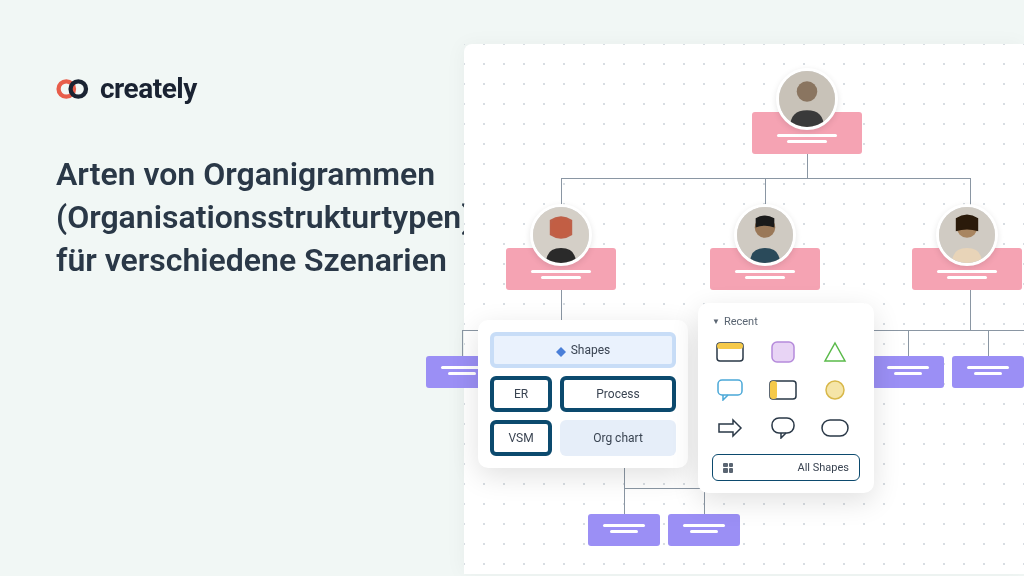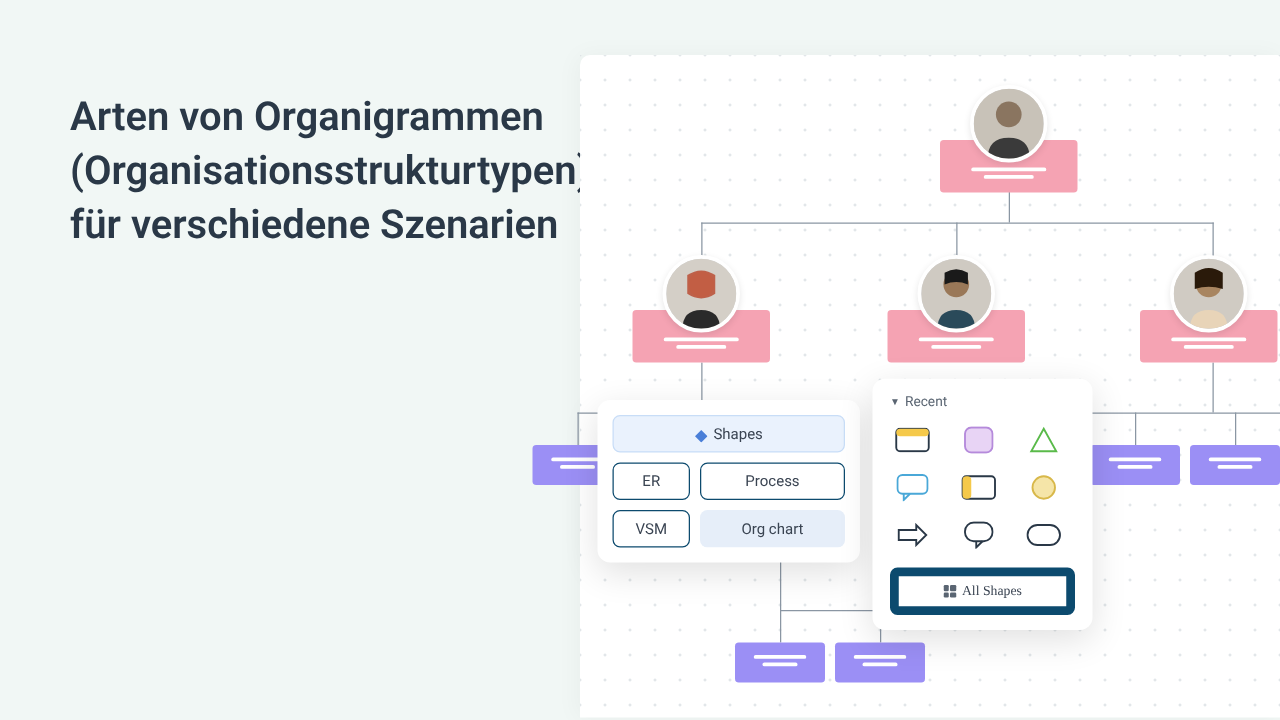--- a/index.html
+++ b/index.html
@@ -31,37 +31,46 @@
 .n8{left:408px;top:312px;}
 .n9{left:488px;top:312px;}
 .n10{left:124px;top:470px;}
 .n11{left:204px;top:470px;}
 .simple-card{width:72px;height:32px;border-radius:3px;background:#9b8ff5;padding-top:10px;}
 .simple-card .lines-in-card .line-long{width:42px;}
 .simple-card .lines-in-card .line-short{width:28px;}
 .panel{position:absolute;left:14px;top:276px;background:#fff;border-radius:10px;box-shadow:0 8px 28px rgba(0,0,0,0.12);padding:12px;width:210px;z-index:10;}
 .panel-row{display:flex;gap:8px;margin-bottom:8px;}
 .panel-row:last-child{margin-bottom:0;}
-.pbtn{flex:1;padding:7px 10px;border:1px solid #0c4a6e;border-radius:6px;font-size:12px;color:#3a4452;background:#fff;display:flex;align-items:flex-end;justify-content:center;gap:5px;cursor:pointer;}
+.pbtn{flex:1;padding:7px 10px;border:4px solid #0c4a6e;border-radius:6px;font-size:12px;color:#3a4452;background:#fff;display:flex;align-items:flex-end;justify-content:center;gap:5px;cursor:pointer;}
 .pbtn.active{background:#eaf2fd;border-color:#c8ddf7;}
 .pbtn.selected{background:#e6eef9;border-color:transparent;}
 .pbtn-icon{width:10px;height:10px;}
 .shapes-panel{position:absolute;left:234px;top:259px;background:#fff;border-radius:10px;box-shadow:0 8px 28px rgba(0,0,0,0.12);padding:12px 14px;width:176px;z-index:10;}
 .recent-label{font-size:11px;color:#5a6572;display:flex;align-items:center;gap:4px;margin-bottom:10px;}
 .recent-label::before{content:'▼';font-size:8px;}
 .shape-grid{display:grid;grid-template-columns:repeat(3,1fr);gap:10px;margin-bottom:12px;}
 .shape-cell{width:36px;height:28px;display:flex;align-items:center;justify-content:center;cursor:pointer;}
-.allshapes{border:7px solid #0c4a6e;border-radius:6px;padding:6px 10px;font-size:11px;color:#3a4452;display:flex;align-items:center;justify-content:center;gap:5px;cursor:pointer;font-family:Liberation Serif, serif;}
+.allshapes{border:1px solid #0c4a6e;border-radius:6px;padding:6px 10px;font-size:11px;color:#3a4452;display:flex;align-items:center;justify-content:space-between;gap:5px;cursor:pointer;}
 .allshapes-icon{width:10px;height:10px;display:grid;grid-template-columns:1fr 1fr;gap:1px;}
 .allshapes-icon span{background:#5a6572;border-radius:1px;}
 </style>
 </head>
 <body>
 
 <div class="left-panel">
+  <div class="logo">
+    <div class="logo-icon">
+      <svg viewBox="0 0 42 28">
+          <circle cx="12" cy="14" r="9" fill="none" stroke="#e85d4a" stroke-width="5"></circle>
+          <circle cx="26" cy="14" r="9" fill="none" stroke="#1a2332" stroke-width="5"></circle>
+        </svg>
+    </div>
+    <span class="logo-text">creately</span>
+  </div>
   <h1 class="heading">Arten von Organigrammen (Organisationsstrukturtypen) für verschiedene Szenarien</h1>
 </div>
 
 <div class="canvas">
   <div class="dotgrid"></div>
 
   <div class="connector" style="left:343px;top:108px;width:1px;height:26px;"></div>
   <div class="connector" style="left:97px;top:134px;width:410px;height:1px;"></div>
   <div class="connector" style="left:97px;top:134px;width:1px;height:30px;"></div>
   <div class="connector" style="left:301px;top:134px;width:1px;height:30px;"></div>

